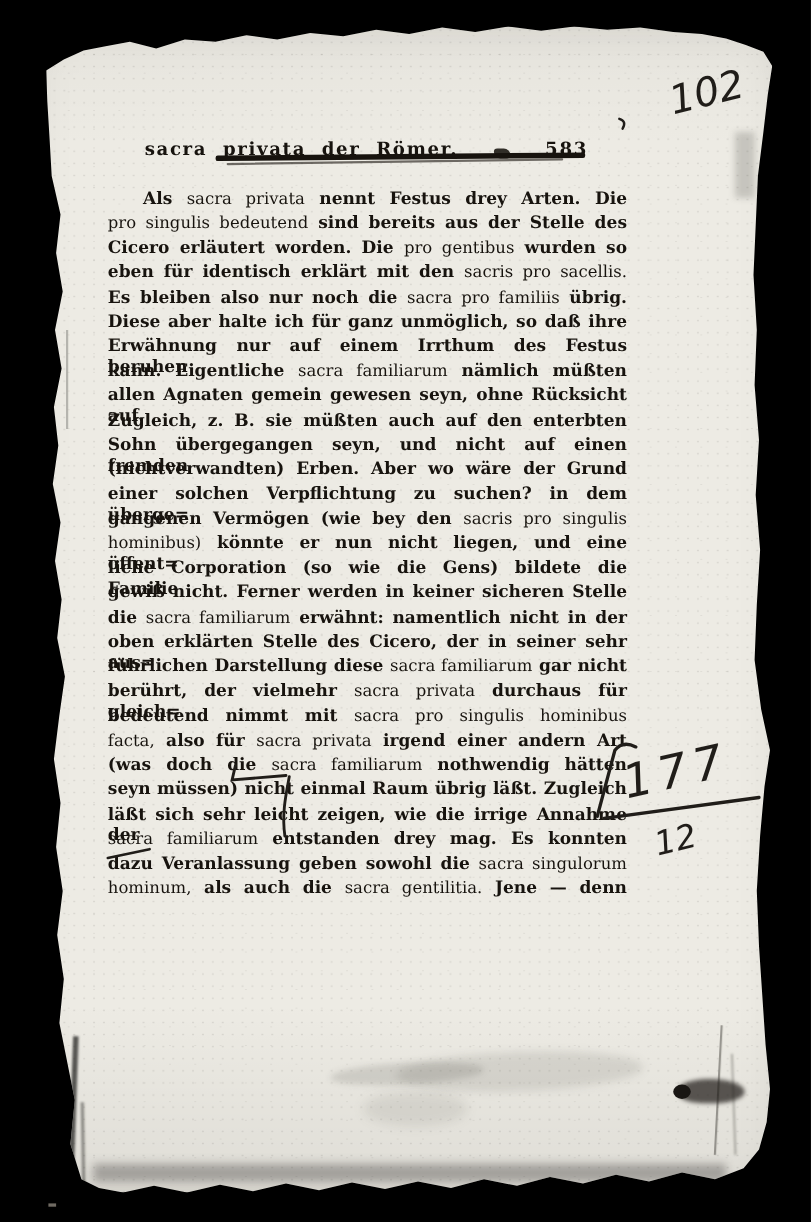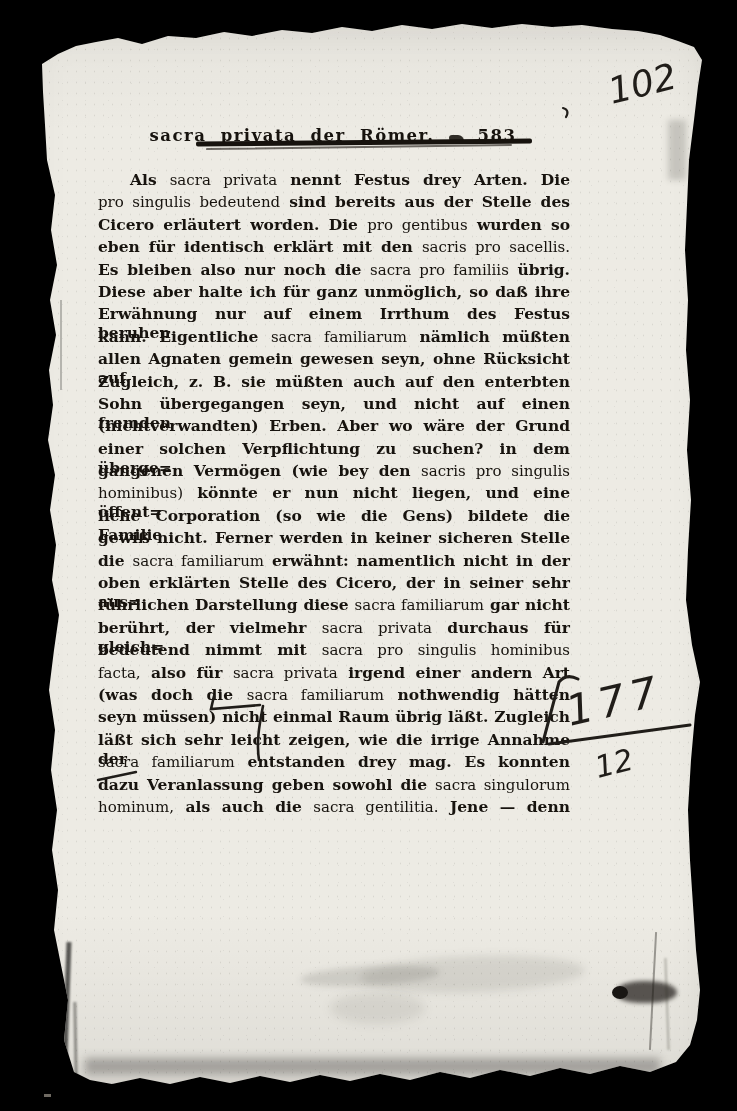--- a/index.html
+++ b/index.html
@@ -15,21 +15,21 @@
       radial-gradient(rgba(40,35,30,.07) .5px, transparent .8px),
       linear-gradient(180deg, rgba(0,0,0,.04), rgba(0,0,0,0) 12%, rgba(0,0,0,0) 82%, rgba(0,0,0,.07));
     background-size:9px 11px, 23px 17px, 100% 100%;
     background-position:0 0, 5px 7px, 0 0;
     clip-path:polygon(42px 64px,58px 54px,76px 46px,96px 42px,118px 38px,142px 44px,168px 36px,196px 38px,224px 32px,252px 36px,282px 30px,312px 33px,342px 27px,372px 31px,402px 25px,432px 29px,462px 24px,492px 28px,522px 24px,552px 27px,582px 25px,612px 29px,638px 31px,660px 35px,678px 41px,694px 47px,702px 60px,698px 86px,694px 120px,689px 160px,687px 205px,685px 250px,688px 300px,686px 350px,690px 400px,687px 450px,691px 500px,688px 550px,686px 600px,692px 645px,700px 682px,695px 715px,691px 760px,688px 810px,690px 860px,693px 905px,696px 950px,700px 990px,697px 1020px,690px 1045px,676px 1062px,650px 1072px,620px 1066px,590px 1074px,560px 1068px,530px 1076px,500px 1070px,470px 1078px,440px 1072px,410px 1080px,380px 1074px,350px 1081px,320px 1075px,290px 1082px,260px 1076px,230px 1083px,200px 1077px,170px 1084px,140px 1078px,112px 1084px,90px 1080px,74px 1072px,64px 1040px,68px 1000px,60px 960px,54px 930px,58px 890px,52px 850px,57px 810px,51px 770px,55px 730px,49px 690px,54px 650px,59px 615px,52px 580px,56px 545px,50px 510px,55px 475px,48px 440px,53px 405px,49px 370px,56px 335px,50px 300px,57px 265px,51px 230px,55px 195px,47px 160px,45px 125px,43px 92px);}
   .paper::after{content:"";position:absolute;inset:0;
     box-shadow:inset 0 0 60px rgba(30,25,20,.28), inset 0 0 8px rgba(30,25,20,.18);}
   .stain{position:absolute;pointer-events:none;}
   
   .header{position:absolute;left:98px;top:126px;width:470px;height:26px;
-    display:flex;justify-content:center;align-items:baseline;gap:14px;
+    display:flex;justify-content:center;align-items:baseline;gap:32px;
     font-weight:bold;font-size:16.5px;letter-spacing:1.5px;word-spacing:7px;color:var(--ink);}
   .ornament{display:inline-block;width:15px;height:9px;background:var(--ink);
     border-radius:3px 6px 3px 6px;opacity:.88;align-self:center;}
   .strike{position:absolute;background:var(--ink);border-radius:2px;}
   .strike.s1{left:196px;top:140px;width:336px;height:4.5px;transform:rotate(-.5deg);}
   .strike.s2{left:206px;top:146px;width:306px;height:2px;opacity:.6;transform:rotate(-.8deg);}
   
   .body-text{position:absolute;left:98px;top:170px;width:472px;color:var(--ink);}
   .line{height:22.4px;font-size:15.5px;font-weight:bold;
         text-align:justify;text-align-last:justify;white-space:normal;}

